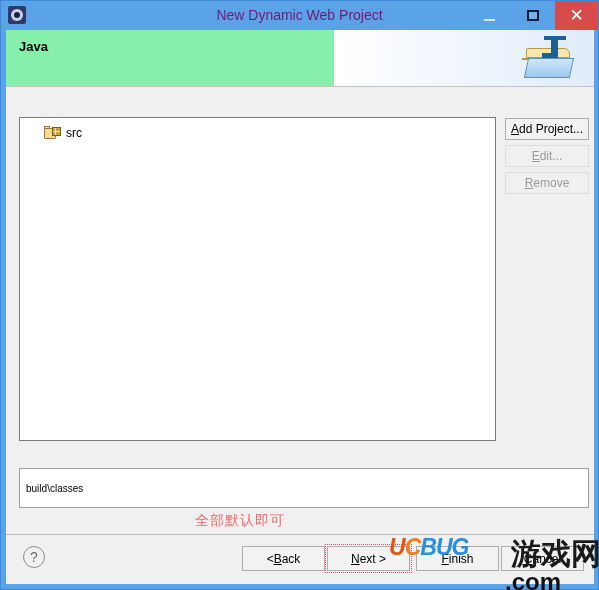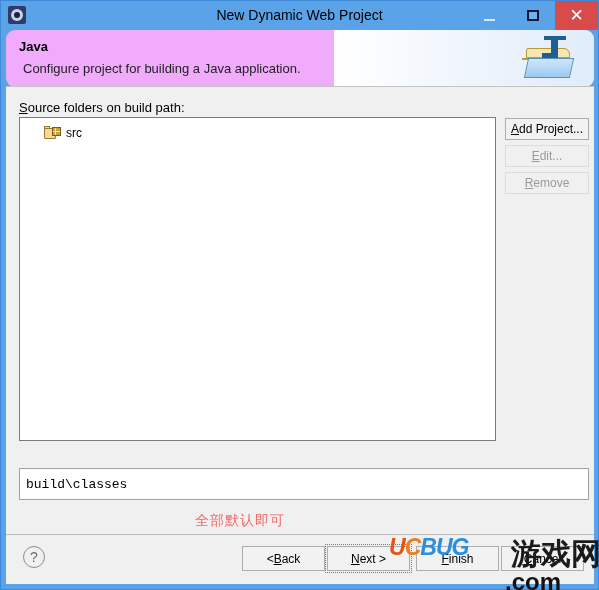--- a/index.html
+++ b/index.html
@@ -49,44 +49,43 @@
     border-radius: 50%;
     background: #1a2246;
   }
   #title-text {
     position: absolute;
     left: 0; top: 0;
     width: 597px; height: 29px;
     line-height: 29px;
     text-align: center;
     font-size: 14px;
-    color: #000000;
+    color: #701a75;
     white-space: nowrap;
   }
   .winbtn {
     position: absolute;
     top: 0; height: 29px;
     display: flex; align-items: center; justify-content: center;
     cursor: default;
   }
   #btn-min { right: 87px; width: 44px; }
   #btn-max { right: 43px; width: 44px; }
   #btn-close { right: 0px; width: 43px; background: #d84b4b; }
   .min-glyph { width: 11px; height: 2px; background: #d9e8fa; margin-top: 8px; }
   .max-glyph { width: 12px; height: 11px; border: 2px solid #0d1a3a; background: #6fb2ee; }
   .close-glyph { color: #ffffff; font-size: 17px; line-height: 1; font-family: "Liberation Sans", sans-serif; }
 
   
   #header {
     position: absolute;
     left: 5px; top: 29px;
     width: 588px; height: 57px;
-    background: #f0abfc;
+    background: #86efac;
     overflow: hidden;
-    border-radius: 9px;
   }
   #header-title {
     position: absolute;
     left: 13px; top: 9px;
     font-size: 13px;
     font-weight: bold;
     color: #000000;
   }
   #header-desc {
     position: absolute;
@@ -232,28 +231,28 @@
   #btn-remove { top: 85px; }
 
   #lbl-output {
     position: absolute;
     left: 13px; top: 364px;
     font-size: 13px; color: #000000;
   }
   #out-input {
     position: absolute;
     left: 13px; top: 381px;
-    width: 570px; height: 32px;
+    width: 570px; height: 40px;
     background: #ffffff;
     border: 1px solid #a0a0a0;
-    font-size: 13px;
+    font-size: 10px;
     color: #000000;
     padding: 0 6px;
     line-height: 21px;
-    font-family: Liberation Mono, monospace;
+    font-family: Liberation Sans, sans-serif;
   }
 
   #annotation {
     position: absolute;
     left: 0; top: 425px;
     width: 468px;
     text-align: center;
     font-size: 14px;
     color: #f06a6a;
     letter-spacing: 1px;
@@ -362,34 +361,32 @@
       <div class="max-glyph"></div>
     </div>
     <div class="winbtn" id="btn-close">
       <div class="close-glyph">✕</div>
     </div>
   </div>
 
   <div id="header">
     <div id="header-grad"></div>
     <div id="header-title">Java</div>
-    <div id="header-desc">Configure project for building a Java application.</div>
     <div id="header-icon">
       <div class="hdr-back"></div>
       <div class="hdr-bar"></div>
       <div class="hdr-jtop"></div>
       <div class="hdr-j"></div>
       <div class="hdr-front"></div>
     </div>
   </div>
   <div id="sep-top"></div>
 
   <div id="body">
 
-    <div id="lbl-source"><span class="mn">S</span><span>ource folders on build path:</span></div>
 
     <div id="src-list">
       <div id="src-item">
         <span class="pkg-icon">
           <span class="tab"></span>
             <span class="fold"></span>
             <span class="grid"></span>
         </span>
         <span id="src-item-label">src</span>
       </div>

